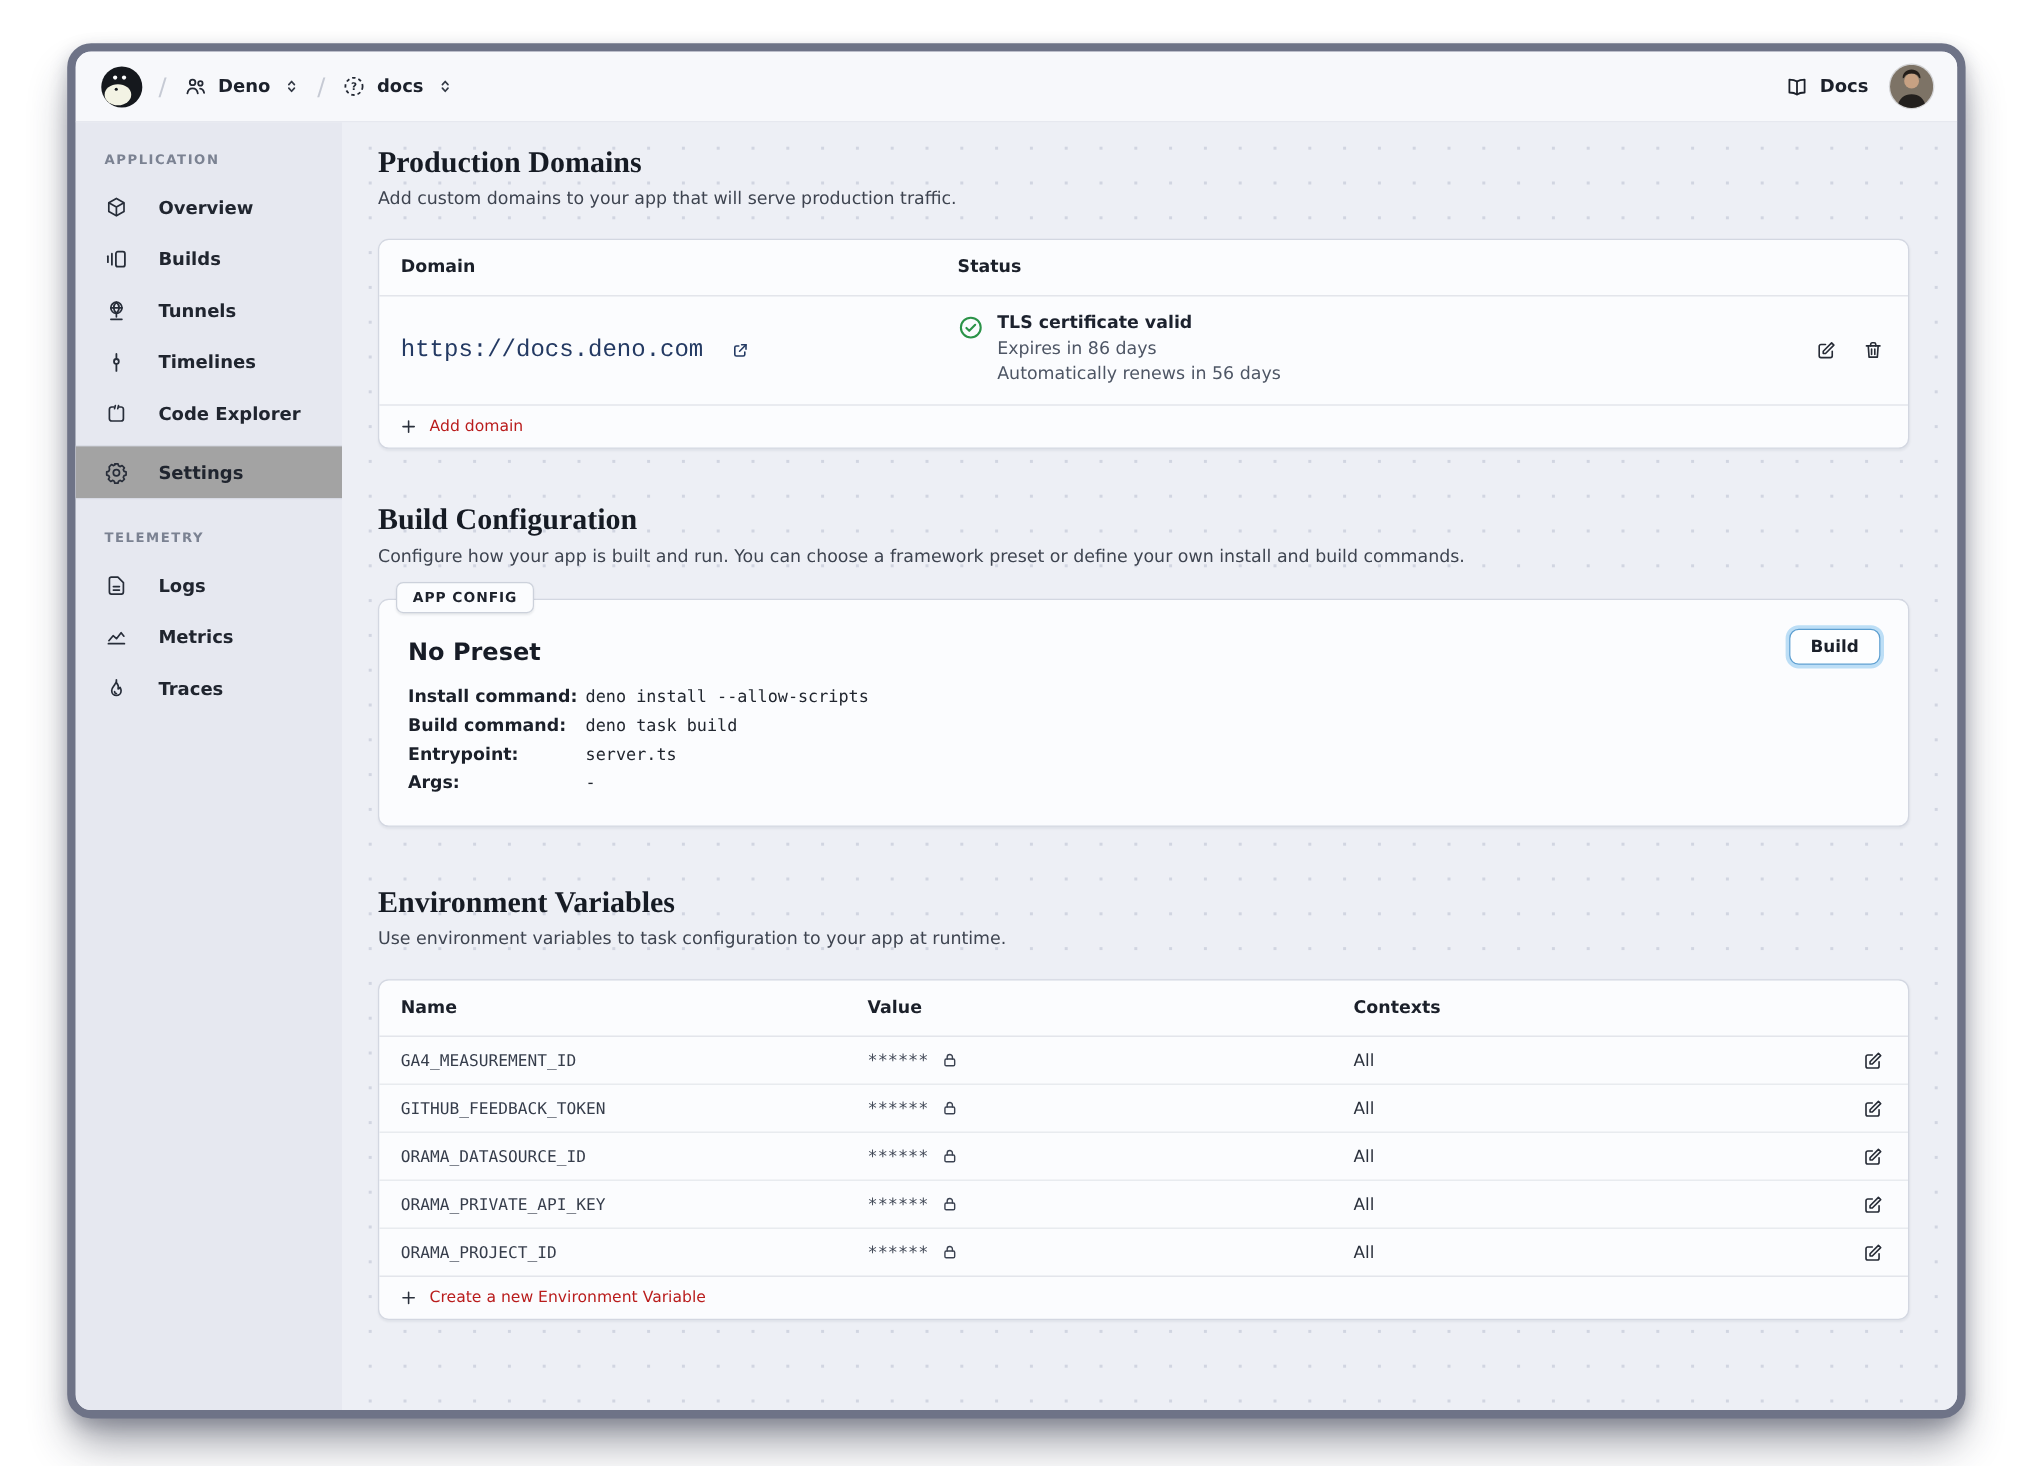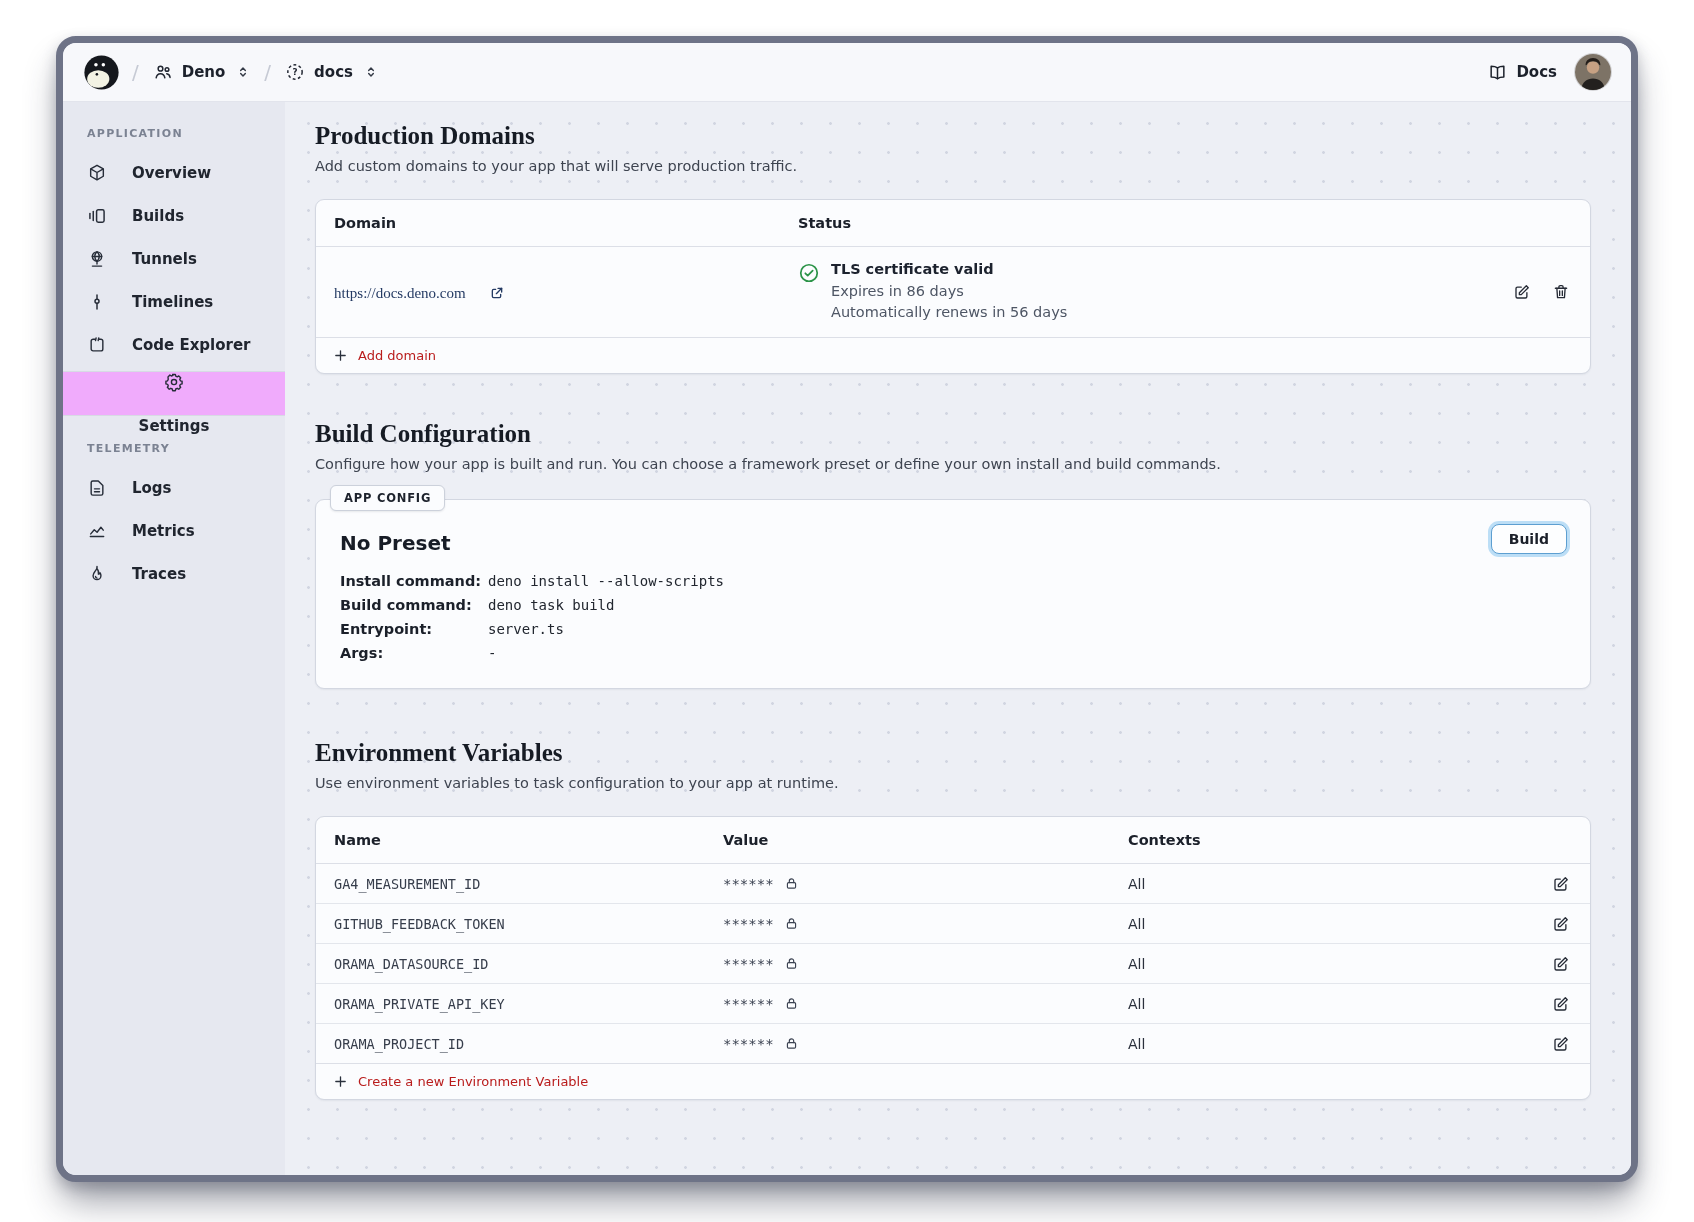--- a/index.html
+++ b/index.html
@@ -25,37 +25,37 @@
   .docs-btn svg { width:19px; height:19px; }
   .avatar { width:36px; height:36px; border-radius:50%; overflow:hidden; margin-left:18px; cursor:pointer;
     box-shadow:0 0 0 1px rgba(0,0,0,.15); }
   
   .app-body { flex:1; display:flex; min-height:0; }
   .sidebar { flex:0 0 222px; background:#e6e8f0; padding-top:12px; }
   .nav-label { font-size:11px; font-weight:700; letter-spacing:1.3px; color:#7b8292; padding:13px 24px 11px; }
   .nav-item { display:flex; align-items:center; gap:25px; height:43px; padding:0 24px;
     font-size:15px; font-weight:600; color:#20252f; cursor:pointer; text-decoration:none; }
   .nav-item svg { width:20px; height:20px; color:#272d39; flex:0 0 20px; }
-  .nav-item.active { background:#f0abfc; box-shadow:0 -1px 0 #d7dae4, 0 1px 0 #d7dae4;flex-direction:column; }
+  .nav-item.active { background:#a3a3a3; box-shadow:0 -1px 0 #d7dae4, 0 1px 0 #d7dae4; }
   .nav-gap { height:6px; }
   
   .content { flex:1; background:#edeff5;
     background-image:radial-gradient(#d1d5e1 1.3px, transparent 1.5px);
     background-size:29px 29px; background-position:9px 7px;
     padding:20px 40px 30px 30px; overflow:hidden; }
   .section-title { font-family:"Liberation Serif", serif; font-size:25px; font-weight:700;
     color:#161b24; margin:0 0 8px; }
   .section-sub { font-size:14.5px; color:#3e4450; margin:0 0 25px; }
   .card { background:#fbfcfe; border:1px solid #d3d7e1; border-radius:9px;
     box-shadow:0 1px 2px rgba(25,30,48,.06); overflow:hidden; }
   
   .dom-head, .dom-row { display:grid; grid-template-columns:464px 1fr 120px; align-items:center; padding:0 18px; }
   .dom-head { height:47px; border-bottom:1px solid #dcdfe7; font-weight:700; font-size:14.5px; color:#1b202a; }
   .dom-row  { padding-top:14px; padding-bottom:14px; border-bottom:1px solid #dcdfe7; }
-  .domain-link { font-family:Liberation Serif, serif; font-size:15px; color:#243a63;
+  .domain-link { font-family:Liberation Mono, monospace; font-size:20px; color:#243a63;
     text-decoration:none; display:inline-flex; align-items:center; gap:23px; cursor:pointer; }
   .domain-link svg { width:16px; height:16px; }
   .status { display:flex; gap:11px; align-items:flex-start; }
   .status .check { width:22px; height:22px; margin-top:1px; flex:0 0 22px; }
   .st-title { font-weight:700; font-size:14.5px; color:#1c222e; margin-bottom:4px; }
   .st-sub { font-size:14.5px; color:#4e5665; line-height:21px; }
   .row-actions { display:flex; gap:17px; justify-content:flex-end; }
   .icon-btn { background:none; border:none; padding:2px; cursor:pointer; color:#262b36; line-height:0; }
   .icon-btn svg { width:18px; height:18px; }
   .card-foot { display:flex; align-items:center; gap:10px; width:100%; padding:10px 17px;

